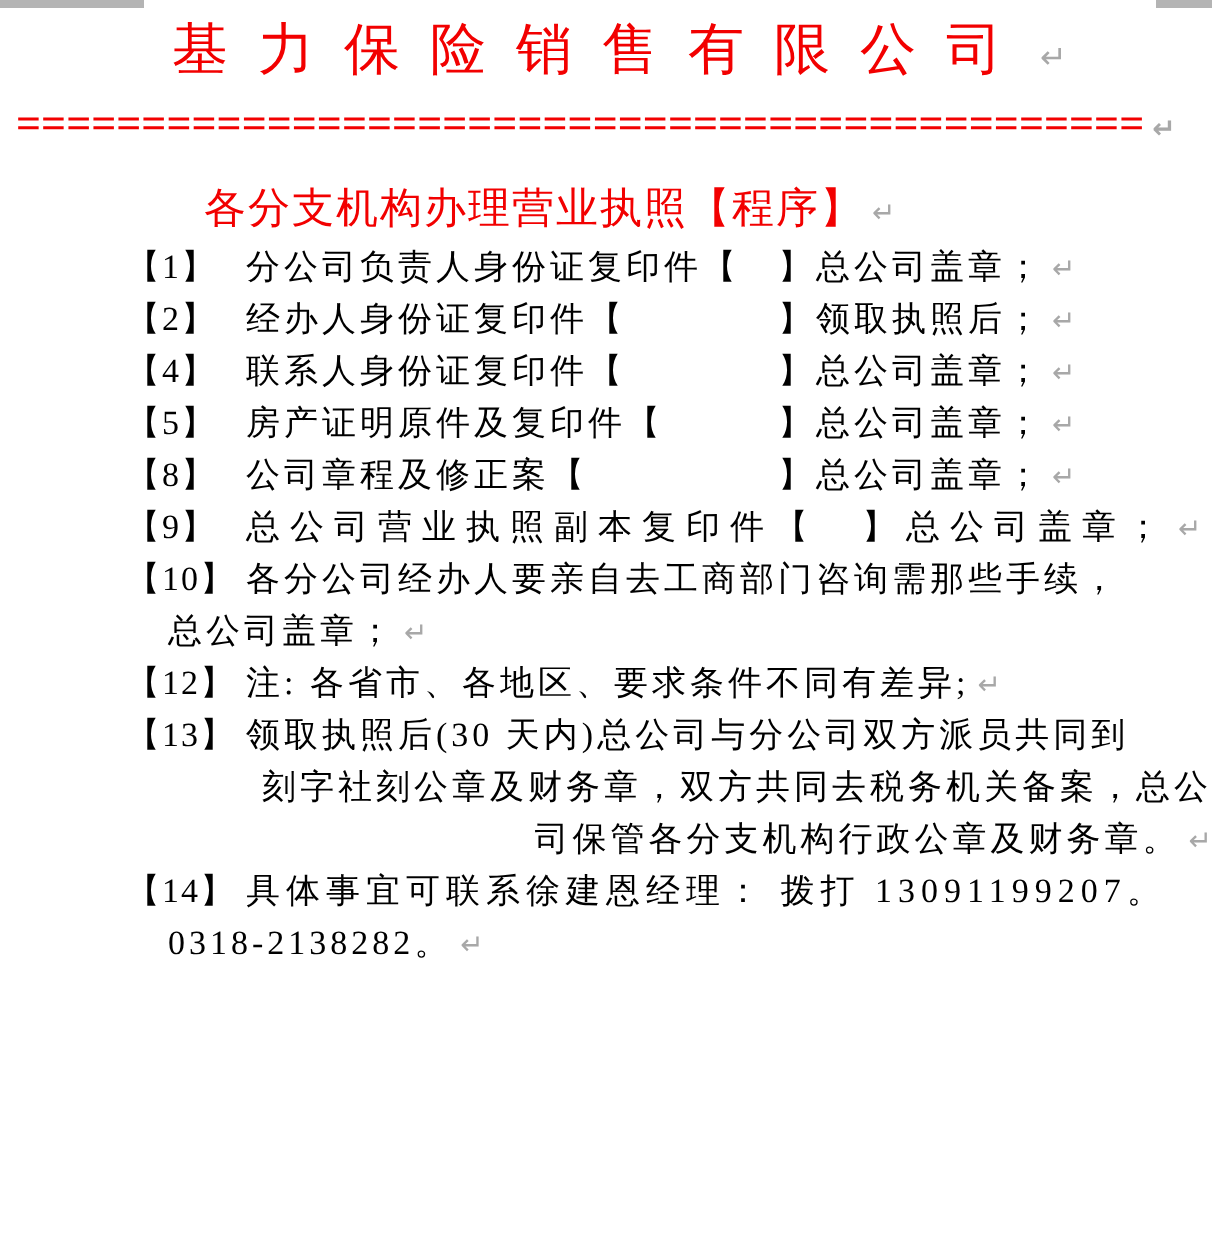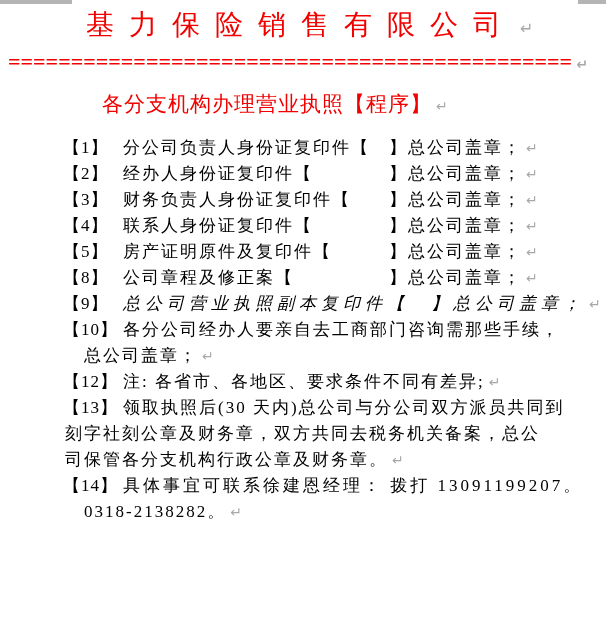--- a/index.html
+++ b/index.html
@@ -17,27 +17,27 @@
   }
   .divider{
     position:absolute;left:8px;top:50px;width:590px;
     font-size:22px;line-height:24px;font-weight:bold;color:#f20000;
     white-space:nowrap;overflow:hidden;
   }
   .heading{
     position:absolute;left:102px;top:90px;
     font-size:21px;font-weight:normal;color:#f20000;letter-spacing:1px;white-space:nowrap;
   }
-  .doc-list{position:absolute;left:0;top:135px;width:606px;}
+  .doc-list{position:absolute;left:0;top:121px;width:606px;}
   .line{height:26px;line-height:26px;font-size:17px;letter-spacing:2px;white-space:nowrap;}
   .num{display:inline-block;min-width:60px;margin-left:63px;letter-spacing:1px;}
   .txt{white-space:pre;}
   .cont{margin-left:84px;}
-  .cont13{margin-left:65px;}
-  .sp .txt{letter-spacing:5px;font-style:italic;}
+  .cont13{margin-left:105px;text-align:right;}
+  .sp .txt{letter-spacing:5px;}
   .sp14 .txt{letter-spacing:3px;text-align:center;}
   .pmark{
     color:#a8a8a8;font-size:14px;letter-spacing:0;padding-left:4px;
     font-family:"DejaVu Sans",sans-serif;
   }
   .pmark.after-title{font-size:16px;}
 </style>
 </head>
 <body>
 
@@ -45,22 +45,21 @@
 <div class="top-artifact right"></div>
 
 <div class="title"><span class="txt">基力保险销售有限公司</span><span class="pmark after-title">↵</span></div>
 
 <div class="divider"><span class="txt">=============================================</span><span class="pmark">↵</span></div>
 
 <div class="heading"><span class="txt">各分支机构办理营业执照【程序】</span><span class="pmark">↵</span></div>
 
 <div class="doc-list">
   <div class="line"><span class="num">【1】</span><span class="txt">分公司负责人身份证复印件【　】总公司盖章；</span><span class="pmark">↵</span></div>
-  <div class="line"><span class="num">【2】</span><span class="txt">经办人身份证复印件【　　　　】总公司盖章；</span><span class="pmark">↵</span></div>
-  <div class="line"><span class="num">【3】</span><span class="txt">财务负责人身份证复印件【　　】总公司盖章；</span><span class="pmark">↵</span></div>
+  <div class="line"><span class="num">【2】</span><span class="txt">经办人身份证复印件【　　　　】领取执照后；</span><span class="pmark">↵</span></div>
   <div class="line"><span class="num">【4】</span><span class="txt">联系人身份证复印件【　　　　】总公司盖章；</span><span class="pmark">↵</span></div>
   <div class="line"><span class="num">【5】</span><span class="txt">房产证明原件及复印件【　　　】总公司盖章；</span><span class="pmark">↵</span></div>
   <div class="line"><span class="num">【8】</span><span class="txt">公司章程及修正案【　　　　　】总公司盖章；</span><span class="pmark">↵</span></div>
   <div class="line sp"><span class="num">【9】</span><span class="txt">总公司营业执照副本复印件【　】总公司盖章；</span><span class="pmark">↵</span></div>
 
   <div class="line"><span class="num">【10】</span><span class="txt">各分公司经办人要亲自去工商部门咨询需那些手续，</span></div>
   <div class="line cont"><span class="txt">总公司盖章；</span><span class="pmark">↵</span></div>
 
   <div class="line"><span class="num">【12】</span><span class="txt">注: 各省市、各地区、要求条件不同有差异;</span><span class="pmark">↵</span></div>
 

